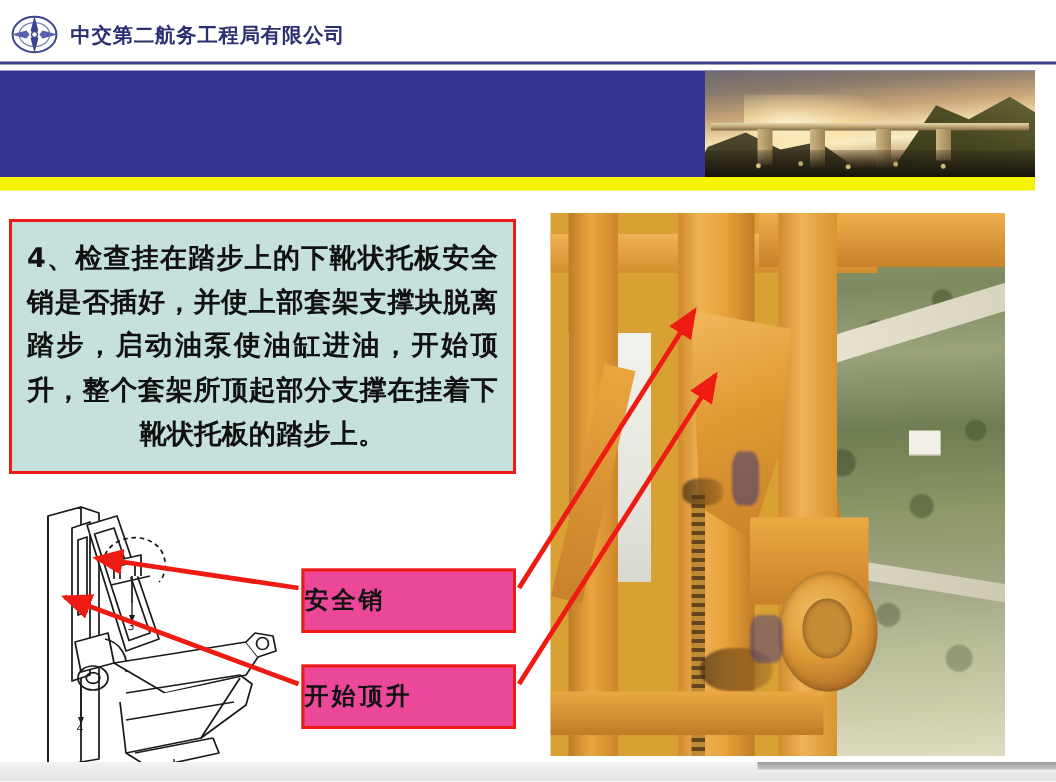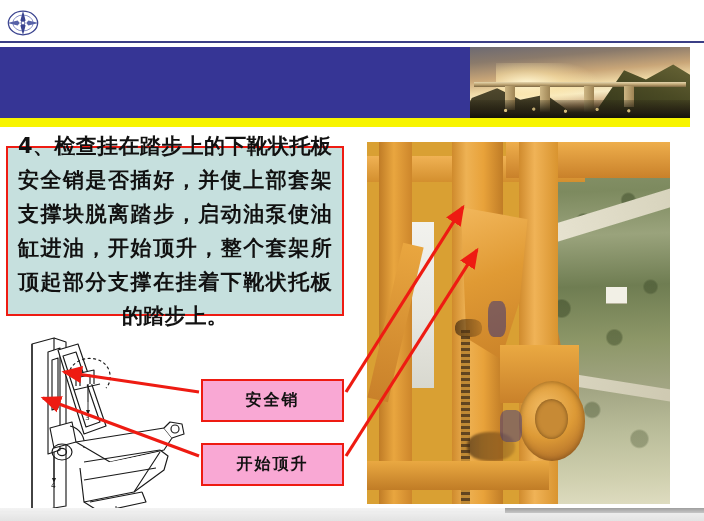--- a/index.html
+++ b/index.html
@@ -107,34 +107,34 @@
 
   
   #instruction-box{
     position:absolute;left:6px;top:146px;width:338px;height:170px;
     background:#c6e0de;border:2.5px solid #ee1b12;
     box-sizing:border-box;
     display:flex;align-items:center;justify-content:center;
   }
   #instruction-text{
     font-family:"DejaVu Sans","Liberation Sans",sans-serif;
-    font-size:21px;font-weight:bold;color:#111;
+    font-size:18px;font-weight:bold;color:#111;
     line-height:1.62;text-align:justify;text-align-last:center;
     padding:0 10px;letter-spacing:0.2px;
   }
 
   
   #diagram{
     position:absolute;left:14px;top:330px;width:210px;height:188px;
   }
 
   
   .callout{
-    position:absolute;background:#f9a8d4;border:2.5px solid #ee1b12;
-    box-sizing:border-box;display:flex;align-items:center;justify-content:center;
+    position:absolute;background:#ec4899;border:2.5px solid #ee1b12;
+    box-sizing:border-box;display:flex;align-items:center;justify-content:flex-start;
     font-family:"DejaVu Sans","Liberation Sans",sans-serif;
     font-size:16px;font-weight:bold;color:#111;letter-spacing:2px;
   }
   #callout-safety-pin{left:201px;top:379px;width:143px;height:43px;}
   #callout-support-plate{left:201px;top:443px;width:143px;height:43px;}
 
   
   #arrows{
     position:absolute;left:0;top:140px;width:704px;height:381px;
     pointer-events:none;
@@ -286,20 +286,21 @@
 <div id="header">
   <svg id="logo" viewBox="0 0 40 32">
     <ellipse cx="20" cy="16" rx="18" ry="14.5" fill="none" stroke="#3b4490" stroke-width="1.6"></ellipse>
     <ellipse cx="20" cy="16" rx="12.5" ry="9.8" fill="none" stroke="#6f79bb" stroke-width="1"></ellipse>
     <path d="M20 0.8 L23.2 13 L20 16 L16.8 13 Z" fill="#3b4490"></path>
     <path d="M20 31.2 L23.2 19 L20 16 L16.8 19 Z" fill="#3b4490"></path>
     <path d="M0.8 16 L13.4 19.2 L16 16 L13.4 12.8 Z" fill="#5762a8"></path>
     <path d="M39.2 16 L26.6 19.2 L24 16 L26.6 12.8 Z" fill="#5762a8"></path>
     <circle cx="20" cy="16" r="2.4" fill="#ffffff" stroke="#3b4490" stroke-width="1.1"></circle>
   </svg>
+  <div id="company-name">中交第二航务工程局有限公司</div>
   <div id="header-rule"></div>
 </div>
 
 <div id="banner"></div>
 <div id="banner-photo">
   <div class="sky"></div>
   <div class="sunglow"></div>
   <div class="mountain-l"></div>
   <div class="mountain-r"></div>
   <div class="deck"></div>

